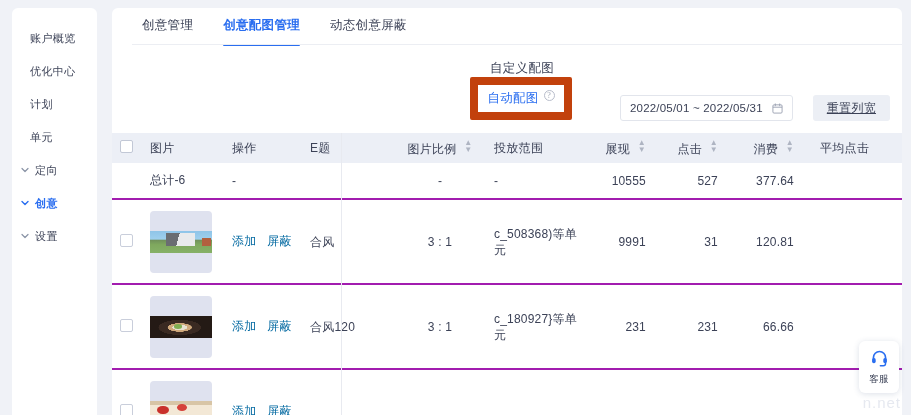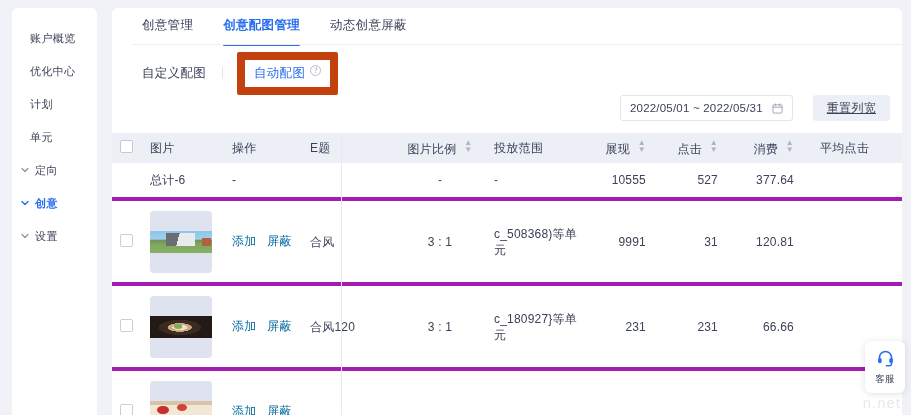--- a/index.html
+++ b/index.html
@@ -95,20 +95,21 @@
   }
 
   
   .subtabs {
     position: relative;
     margin-top: 16px;
     padding-left: 30px;
     display: flex;
     align-items: center;
     height: 26px;
+    flex-direction: column;
   }
   .subtab {
     font-size: 12.5px;
     color: #3c4257;
     letter-spacing: .3px;
     cursor: pointer;
     white-space: nowrap;
   }
   .subtab-sep {
     width: 1px; height: 12px;
@@ -204,21 +205,21 @@
     font-size: 8px;
     line-height: 7px;
     vertical-align: 1px;
   }
   .sorter i { display: block; font-style: normal; }
 
   tbody td {
     font-size: 12px;
     color: #3c4257;
     padding: 0 8px;
-    border-bottom: 4px solid #a21caf;
+    border-bottom: 2px solid #a21caf;
     letter-spacing: .2px;
     overflow: hidden;
   }
   tr.total td { height: 36px; }
   tr.datarow td { height: 85px; }
   .cell-wrap { word-break: break-all; line-height: 16px; }
 
   .cb {
     width: 13px; height: 13px;
     border: 1px solid #c9cedb;
@@ -301,21 +302,21 @@
     position: absolute;
     left: 229px; top: 0;
     width: 1px; height: 100%;
     background: #e8eaf0;
     pointer-events: none;
   }
 
   
   .support {
     position: absolute;
-    right: 6px; bottom: 22px;
+    right: 12px; bottom: 22px;
     width: 40px; height: 52px;
     background: #ffffff;
     border-radius: 6px;
     box-shadow: 0 1px 6px rgba(40,60,110,.16);
     display: flex;
     flex-direction: column;
     align-items: center;
     justify-content: center;
     cursor: pointer;
   }

